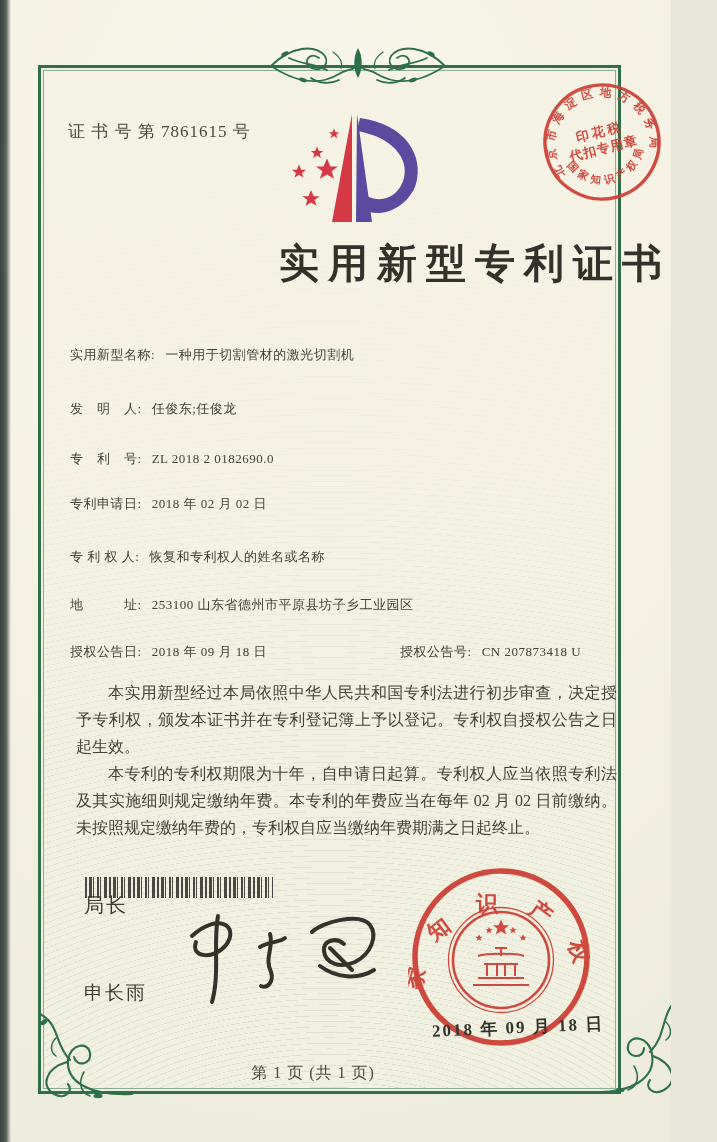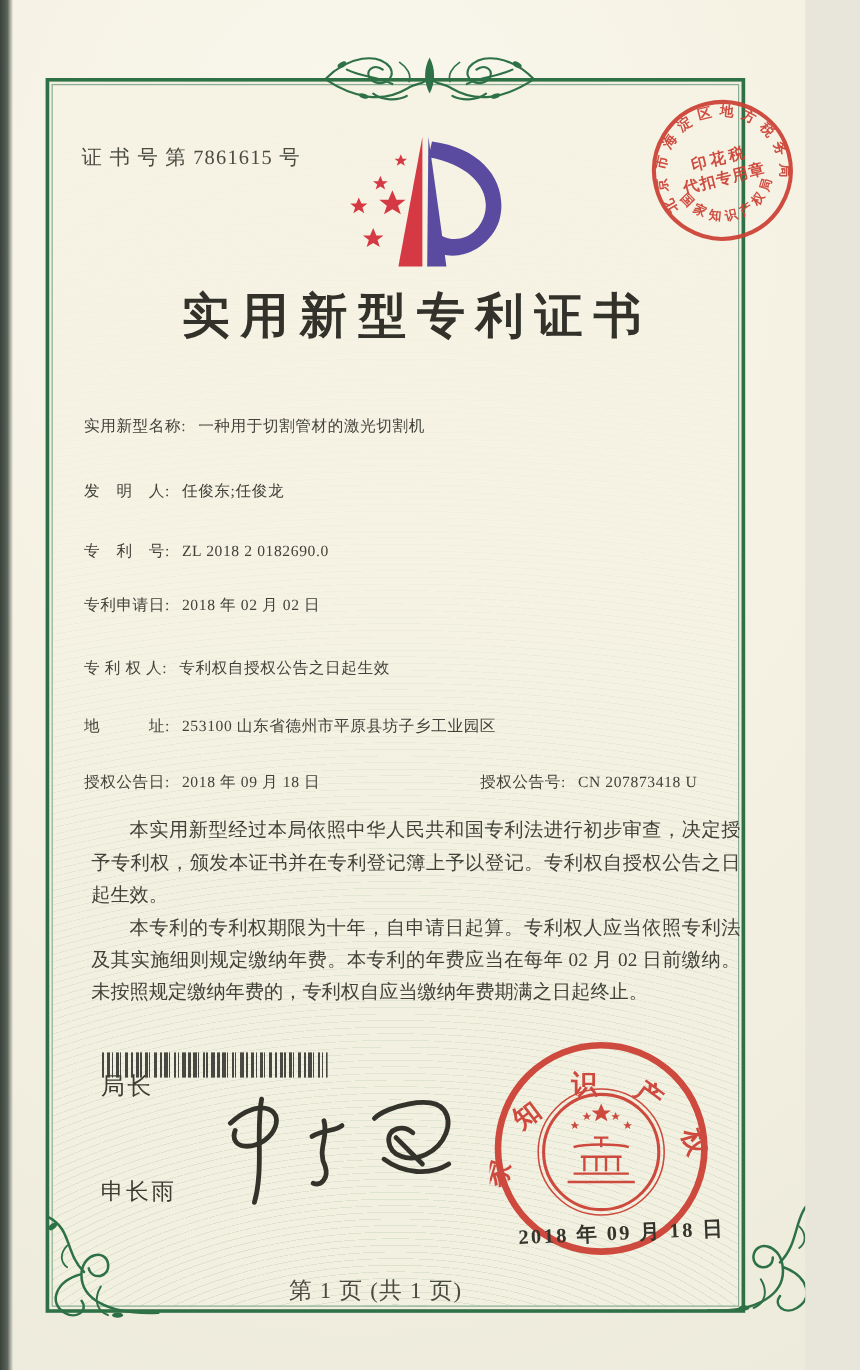--- a/index.html
+++ b/index.html
@@ -15,41 +15,41 @@
     position:absolute;left:38px;top:65px;right:50px;bottom:48px;
     border:3px solid #2e7146;
     box-shadow:inset 0 0 0 2px #f2efe0, inset 0 0 0 3px #8aae95;
     background:
       linear-gradient(180deg, rgba(246,243,229,0.95) 0%, rgba(246,243,229,0.8) 38%, rgba(240,241,223,0.35) 66%, rgba(234,238,217,0.12) 100%),
       repeating-radial-gradient(900px 620px at 50% 118%, rgba(122,156,112,0.20) 0px, rgba(122,156,112,0.20) 1px, rgba(122,156,112,0) 1px, rgba(122,156,112,0) 8px),
       #f3f1e2;
   }
   .abs{position:absolute;}
   .cert-no{left:68px;top:120px;font-size:17px;letter-spacing:1px;color:#4a4a40;}
-  .title{left:0;width:100%;top:236px;text-align:center;font-size:40px;font-weight:bold;
-    letter-spacing:9px;color:#32322b;padding-left:12px;}
+  .title{left:0;width:100%;top:236px;text-align:right;font-size:40px;font-weight:bold;
+    letter-spacing:9px;color:#32322b;}
   .row{left:70px;font-size:13px;letter-spacing:0.5px;color:#42423a;white-space:nowrap;}
   .row .f-label{margin-right:10px;}
   .grant-no{position:absolute;left:330px;top:0;}
   .body-text{left:64px;right:54px;top:679px;font-size:16px;line-height:27px;
     text-align:justify;color:#42423a;margin-left:12px;}
   .body-text p{margin:0;text-indent:2em;}
   .barcode{left:85px;top:877px;width:188px;height:21px;opacity:.85;
     background:repeating-linear-gradient(90deg,
       #2b2b28 0px,#2b2b28 2px,transparent 2px,transparent 4px,
       #2b2b28 4px,#2b2b28 7px,transparent 7px,transparent 8px,
       #2b2b28 8px,#2b2b28 9px,transparent 9px,transparent 12px,
       #2b2b28 12px,#2b2b28 14px,transparent 14px,transparent 15px,
       #2b2b28 15px,#2b2b28 16px,transparent 16px,transparent 19px,
       #2b2b28 19px,#2b2b28 22px,transparent 22px,transparent 24px);}
   .director-title{left:84px;top:892px;font-size:20px;letter-spacing:2px;color:#3c3c33;}
   .director-name{left:84px;top:980px;font-size:19px;letter-spacing:2px;color:#3c3c33;text-align:right;}
   .seal-date{left:432px;top:1016px;font-size:17px;letter-spacing:2px;color:#34342c;
     transform:rotate(-2.5deg);font-weight:bold;}
-  .footer{left:0;right:45px;top:1063px;text-align:center;font-size:19px;
+  .footer{left:0;right:45px;top:1063px;text-align:center;font-size:16px;
     letter-spacing:1px;color:#4a4a40;}
   svg{display:block;}
 </style>
 </head>
 <body>
 
 <div class="page">
 
   <div class="scan-edge abs"></div>
 
@@ -135,21 +135,21 @@
   <div class="row abs" style="top:400px;">
     <span class="f-label">发　明　人:</span><span>任俊东;任俊龙</span>
   </div>
   <div class="row abs" style="top:450px;">
     <span class="f-label">专　利　号:</span><span>ZL 2018 2 0182690.0</span>
   </div>
   <div class="row abs" style="top:495px;">
     <span class="f-label">专利申请日:</span><span>2018 年 02 月 02 日</span>
   </div>
   <div class="row abs" style="top:548px;">
-    <span class="f-label">专 利 权 人:</span><span>专利权自授权公告之日起生效</span>
+    <span class="f-label">专 利 权 人:</span><span>恢复和专利权人的姓名或名称</span>
   </div>
   <div class="row abs" style="top:596px;">
     <span class="f-label">地　　　址:</span><span>253100 山东省德州市平原县坊子乡工业园区</span>
   </div>
 
   <div class="row abs" style="top:643px;width:600px;">
     <span class="f-label">授权公告日:</span><span>2018 年 09 月 18 日</span>
     <span class="grant-no">
       <span class="f-label">授权公告号:</span><span>CN 207873418 U</span>
     </span>

